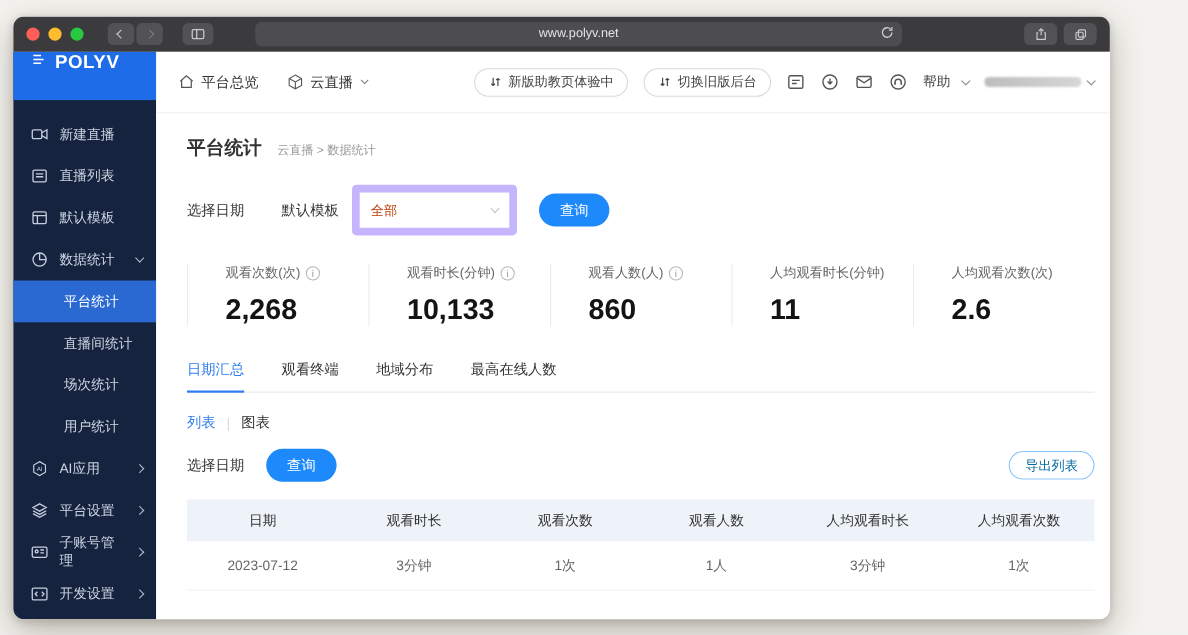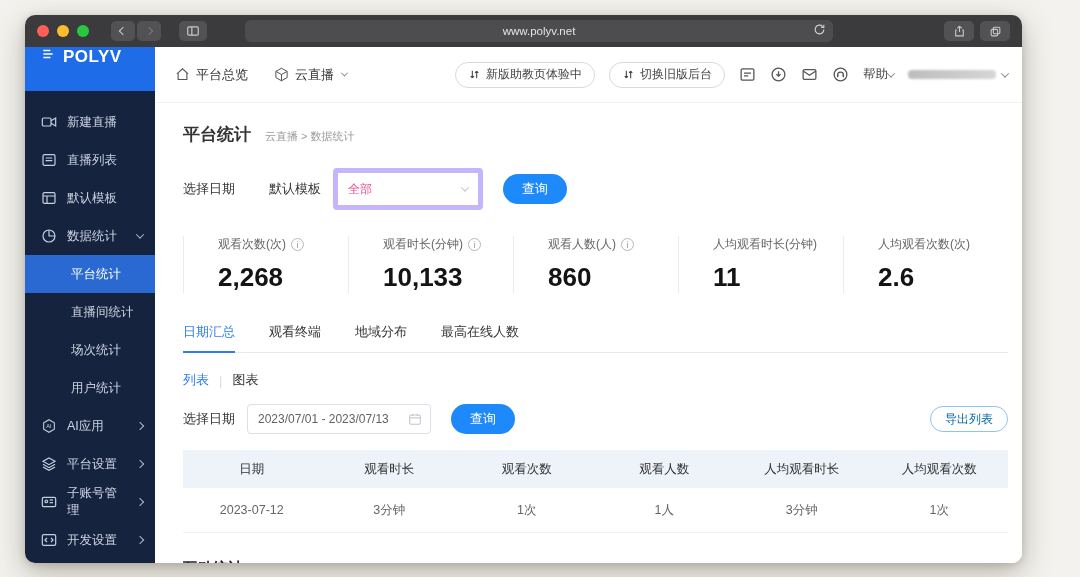--- a/index.html
+++ b/index.html
@@ -1,18 +1,18 @@
 <!DOCTYPE html>
 <html><head>
 <meta charset="utf-8">
 <style>
   * { margin:0; padding:0; box-sizing:border-box; }
   html,body { width:1080px; height:577px; overflow:hidden; background:#f3f2ee;
     font-family:"Liberation Sans","DejaVu Sans",sans-serif; }
-  .window { position:absolute; left:25px; top:15px; width:997px; height:548px;
+  .window { position:absolute; left:12px; top:15px; width:997px; height:548px;
     border-radius:10px; box-shadow:0 10px 30px rgba(80,70,50,.35), 0 2px 8px rgba(0,0,0,.15);
     overflow:hidden; background:#fff; }
   
   .chrome { height:32px; background:#3b3b3d; display:flex; align-items:center; position:relative; }
   .lights { display:flex; gap:8px; margin-left:12px; }
   .light { width:12px; height:12px; border-radius:50%; }
   .l-red{background:#ff5f57}.l-yellow{background:#febc2e}.l-green{background:#28c840}
   .cbtn { height:20px; border-radius:5px; background:#525255; display:flex; align-items:center; justify-content:center; color:#c9c9cb; }
   .navgrp { display:flex; gap:2px; margin-left:22px; }
   .navgrp .cbtn{ width:24px; }
@@ -40,37 +40,37 @@
   .s-ico { width:16px; height:16px; color:#c6cfdf; flex-shrink:0; }
   
   .main { flex:1; display:flex; flex-direction:column; background:#fff; min-width:0; }
   .topnav { height:56px; border-bottom:1px solid #f0f0f0; display:flex; align-items:center; padding:0 14px 0 20px; gap:26px; }
   .tn-item { display:flex; align-items:center; gap:6px; font-size:13px; color:#333; cursor:pointer; }
   .tn-item .chev { width:5px; height:5px; border-width:1.3px; color:#888; margin-left:2px; }
   .tn-right { margin-left:auto; display:flex; align-items:center; gap:14px; }
   .pill { height:26px; border:1px solid #d9d9d9; border-radius:13px; display:flex; align-items:center;
     gap:5px; padding:0 12px; font-size:12px; color:#444; cursor:pointer; background:#fff; }
   .tn-ico { width:17px; height:17px; color:#555; cursor:pointer; }
-  .help { display:flex; align-items:center; gap:0; font-size:12.5px; color:#444; cursor:pointer; }
+  .help { display:flex; align-items:center; gap:11px; font-size:12.5px; color:#444; cursor:pointer; }
   .acct { display:flex; align-items:center; gap:6px; cursor:pointer; }
   .acct-blur { width:88px; height:9px; border-radius:4px; background:linear-gradient(90deg,#bdbdbd,#d6d6d6); filter:blur(1px); }
   
   .content { flex:1; padding:20px 14px 0 28px; overflow:hidden; }
   .title-row { display:flex; align-items:baseline; gap:14px; }
   .page-title { font-size:17px; font-weight:700; color:#333; }
   .crumb { font-size:11px; color:#999; }
   .filters { margin-top:22px; display:flex; align-items:center; gap:12px; font-size:13px; color:#333; }
   .inputbox { height:30px; border:1px solid #dcdfe6; border-radius:4px; display:flex; align-items:center;
     padding:0 8px 0 10px; background:#fff; }
   .inputbox input { border:none; outline:none; font-size:12px; color:#606266; width:128px;
     font-family:"Liberation Sans","DejaVu Sans",sans-serif; background:transparent; }
   .inputbox input::placeholder { color:#c0c4cc; }
   .cal-ico { width:14px; height:14px; color:#c0c4cc; }
-  .selectbox { width:150px; height:30px; border:5px solid #c4b5fd; border-radius:4px; display:flex;
-    align-items:center; padding:16px 10px; font-size:12px; color:#ec4899; }
+  .selectbox { width:150px; height:30px; border:7px solid #c4b5fd; border-radius:4px; display:flex;
+    align-items:center; padding:16px 10px; font-size:12px; color:#c2410c; }
   .selectbox .chev { margin-left:auto; color:#c0c4cc; }
   .btn-query { height:30px; padding:0 19px; border:none; border-radius:15px; background:#1e89fa; color:#fff;
     font-size:13px; cursor:pointer; margin-left:8px; font-family:inherit; }
   .gap18 { width:10px; }
   
   .stats { margin-top:26px; display:flex; }
   .stat { flex:1; border-left:1px solid #e9edf3; padding-left:34px; }
   .stat-label { font-size:12px; color:#666; display:flex; align-items:center; gap:5px; }
   .info-ico { width:13px; height:13px; border:1px solid #b8b8b8; border-radius:50%; color:#9a9a9a;
     font-size:9px; display:inline-flex; align-items:center; justify-content:center; font-style:normal; }
@@ -391,31 +391,20 @@
         </div>
 
         <div class="vtoggle">
           <span class="vt-list">列表</span>
           <span class="vt-sep">|</span>
           <span class="vt-chart">图表</span>
         </div>
 
         <div class="range-row">
           <span>选择日期</span>
-          <span class="inputbox">
-            <input value="2023/07/01 - 2023/07/13" style="">
-            <span class="cal-ico">
-              <svg width="14" height="14" viewBox="0 0 24 24" fill="none" stroke="currentColor" stroke-width="1.8">
-                  <rect x="3" y="5" width="18" height="16" rx="2"></rect>
-                  <line x1="3" y1="10" x2="21" y2="10"></line>
-                  <line x1="8" y1="3" x2="8" y2="7"></line>
-                  <line x1="16" y1="3" x2="16" y2="7"></line>
-                </svg>
-            </span>
-          </span>
           <button class="btn-query">查询</button>
           <button class="btn-export">导出列表</button>
         </div>
 
         <div class="tbl">
           <div class="tbl-head">
             <span class="cell">日期</span>
             <span class="cell">观看时长</span>
             <span class="cell">观看次数</span>
             <span class="cell">观看人数</span>

